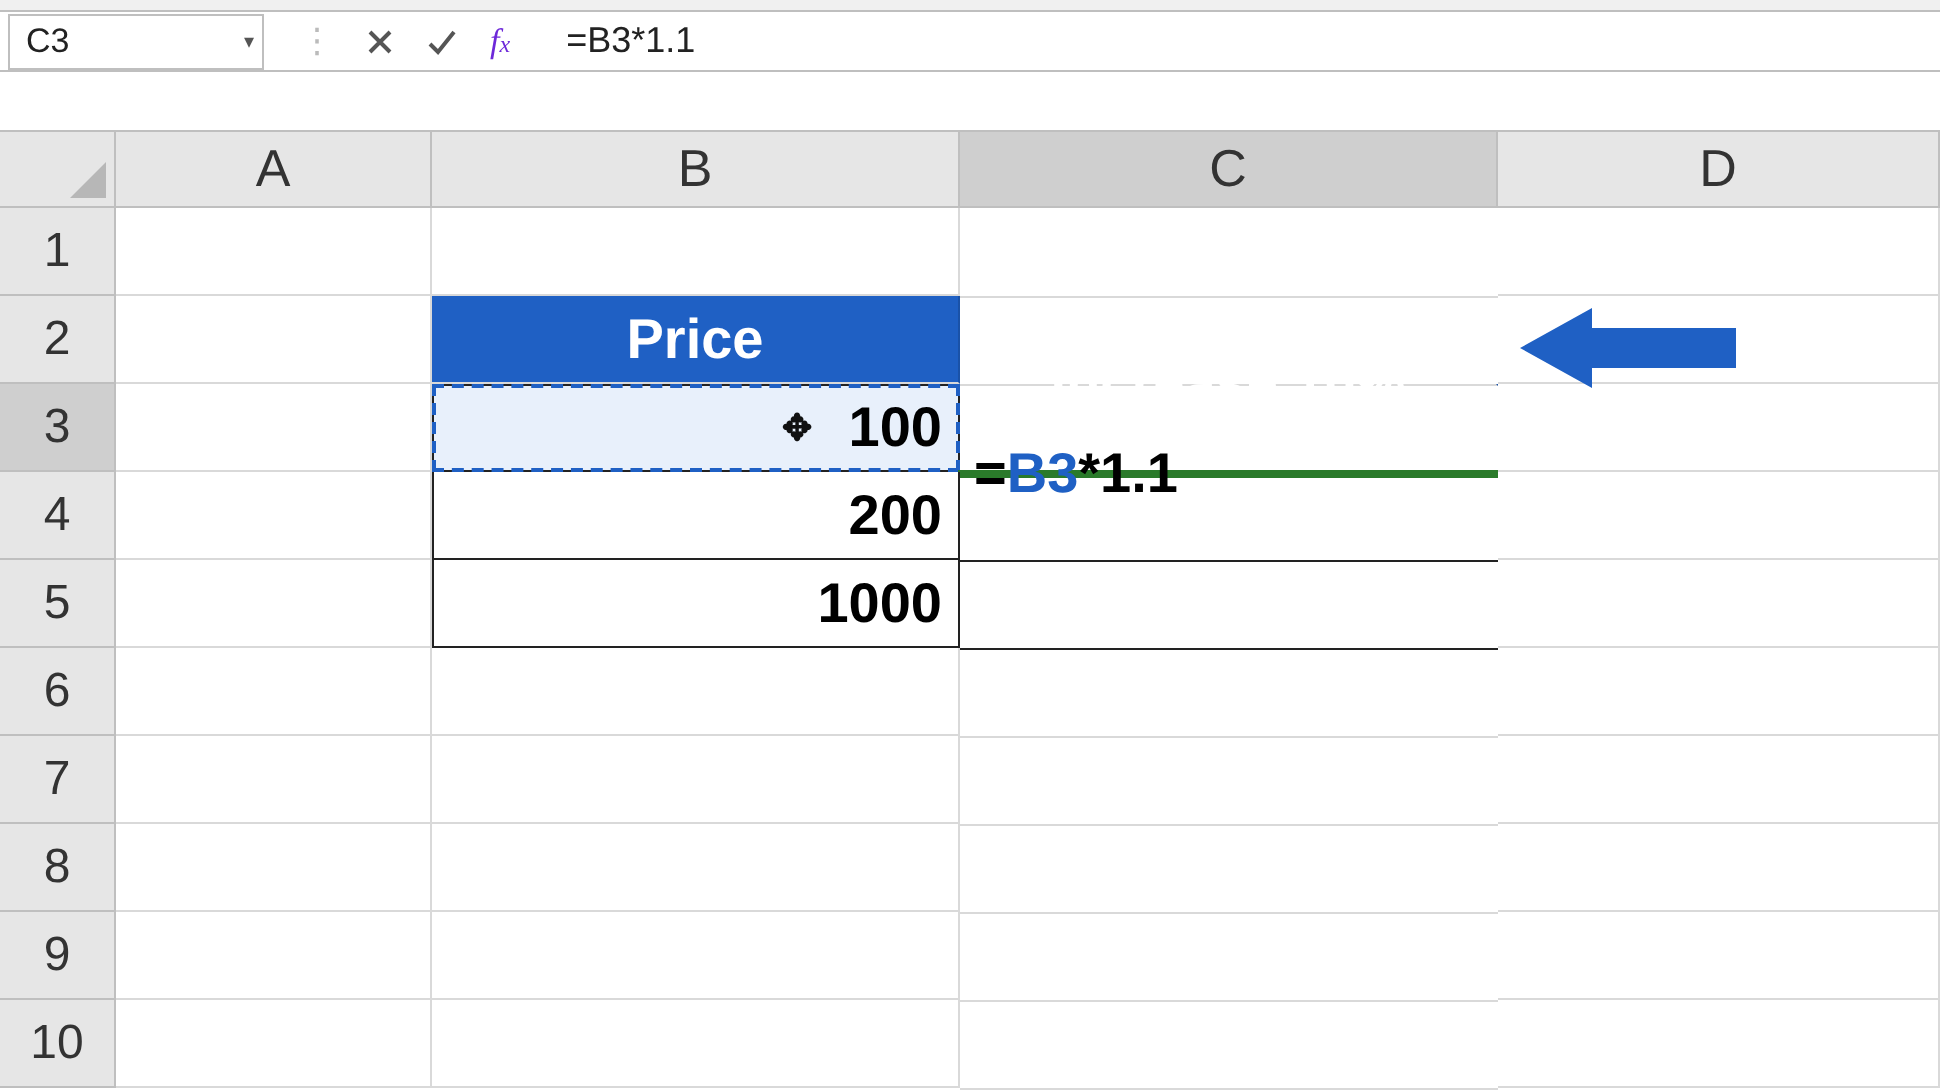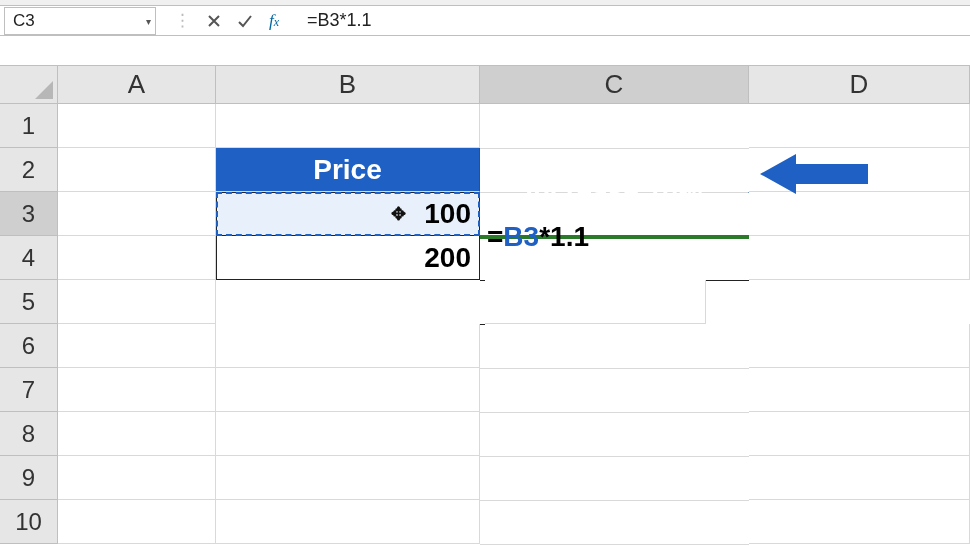--- a/index.html
+++ b/index.html
@@ -20,21 +20,21 @@
   }
   .formula-bar {
     display: flex;
     align-items: center;
     height: 30px;
     background: #fff;
     border-bottom: 1px solid #bfbfbf;
     font-size: 17px;
   }
   .name-box {
-    width: 152px;
+    width: 128px;
     height: 28px;
     margin-left: 4px;
     border: 1px solid #bfbfbf;
     display: flex;
     align-items: center;
     padding-left: 8px;
     background: #fff;
     position: relative;
   }
   .name-box .dd {
@@ -44,21 +44,21 @@
     font-size: 10px;
     color: #555;
   }
   .fb-icons {
     display: flex;
     align-items: center;
     gap: 16px;
     padding: 0 18px;
     color: #666;
   }
-  .fb-icons .fx { font-style: italic; font-family: "Times New Roman", serif; color:#0369a1; }
+  .fb-icons .fx { font-style: italic; font-family: "Times New Roman", serif; color:#6d28d9; }
   .fb-icons svg { display:block; }
   .formula-text {
     flex: 1;
     padding-left: 10px;
     color: #222;
     font-size: 18px;
   }
   .blank-strip {
     height: 30px;
     background: #fff;
@@ -276,20 +276,23 @@
     <div class="cell col-B tbl-cell top-open">
         <span>200</span>
       </div>
     <div class="cell col-C tbl-cell top-open" style="justify-content:flex-start;"></div>
     <div class="cell col-D"></div>
   </div>
 
   <div class="row">
     <div class="row-header">5</div>
     <div class="cell col-A"></div>
+    <div class="cell col-B tbl-cell top-open">
+        <span>1000</span>
+      </div>
     <div class="cell col-C tbl-cell top-open" style="justify-content:flex-start;"></div>
     <div class="cell col-D"></div>
   </div>
 
   <div class="row">
     <div class="row-header">6</div>
     <div class="cell col-A"></div>
     <div class="cell col-B"></div>
     <div class="cell col-C"></div>
     <div class="cell col-D"></div>

